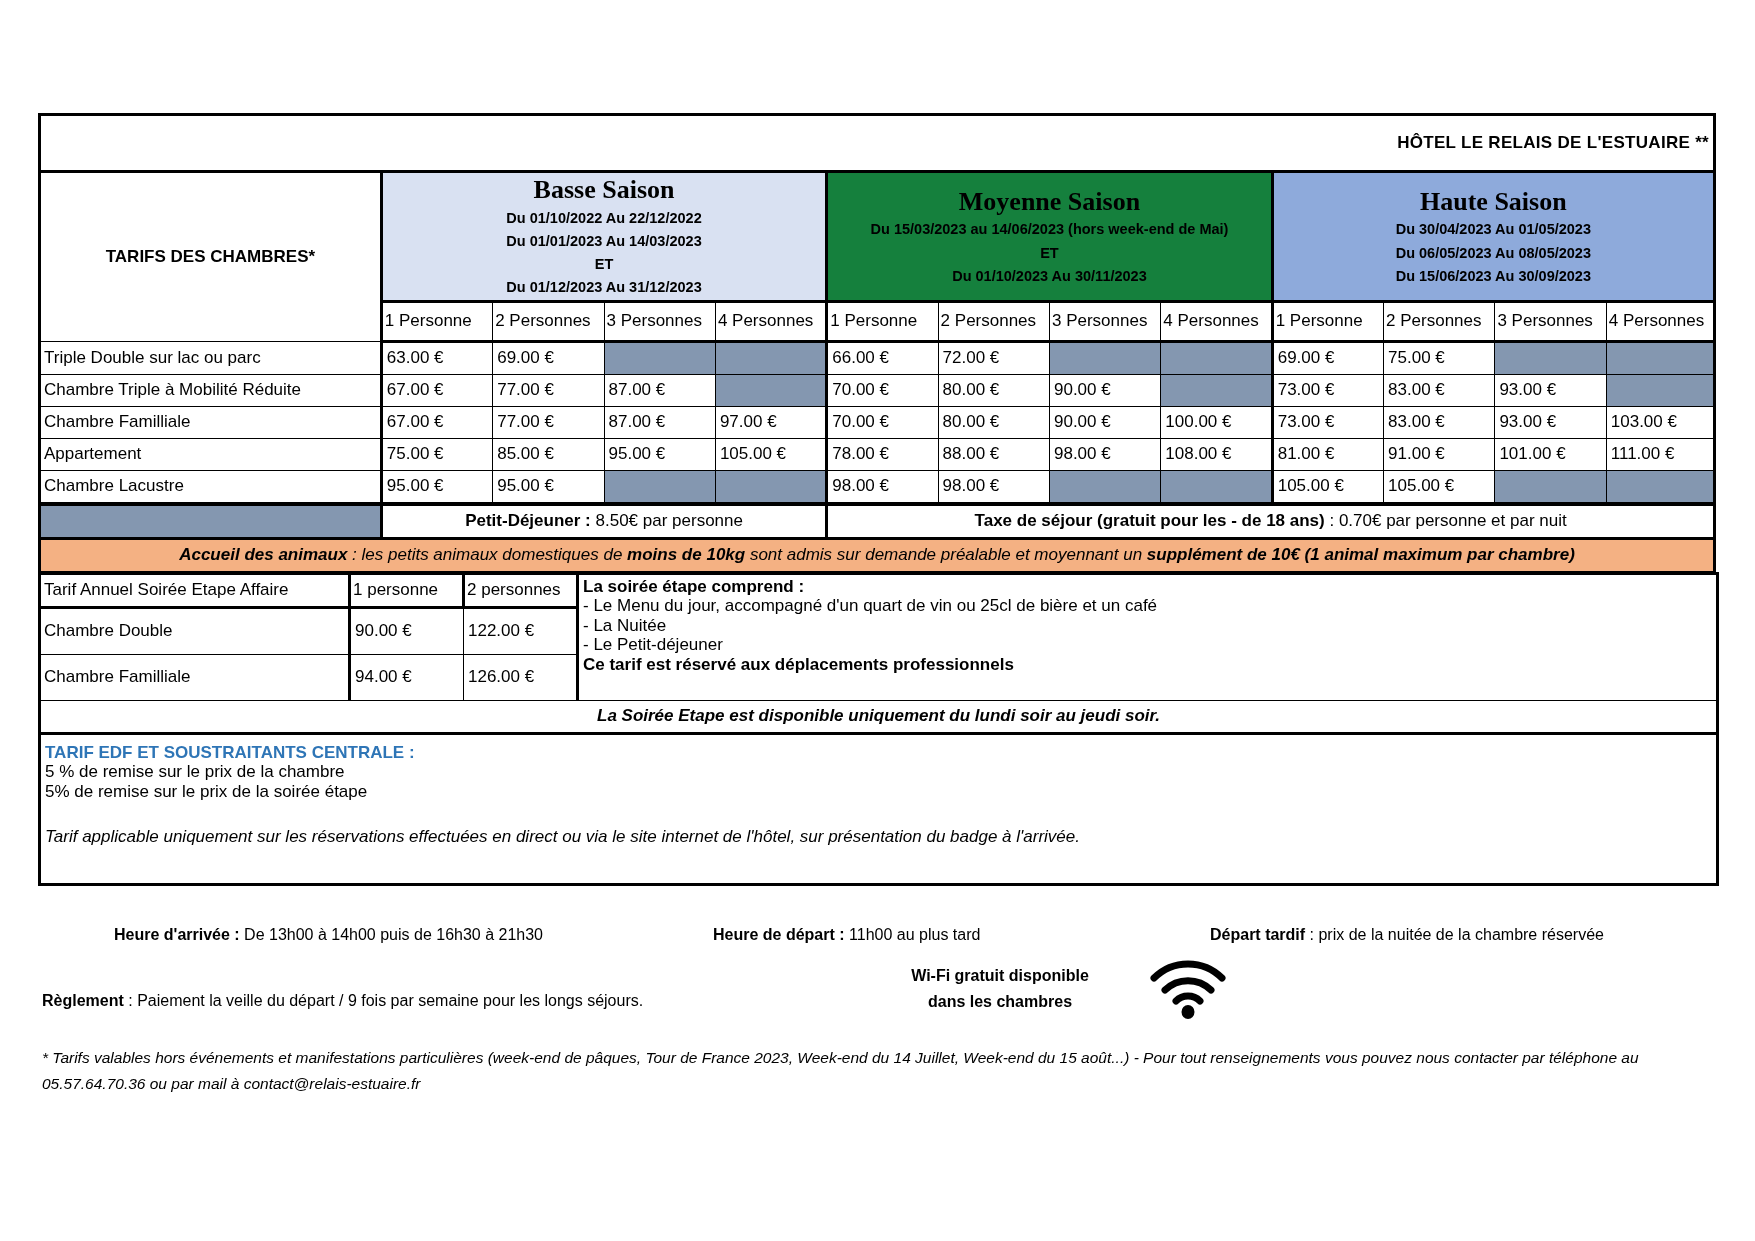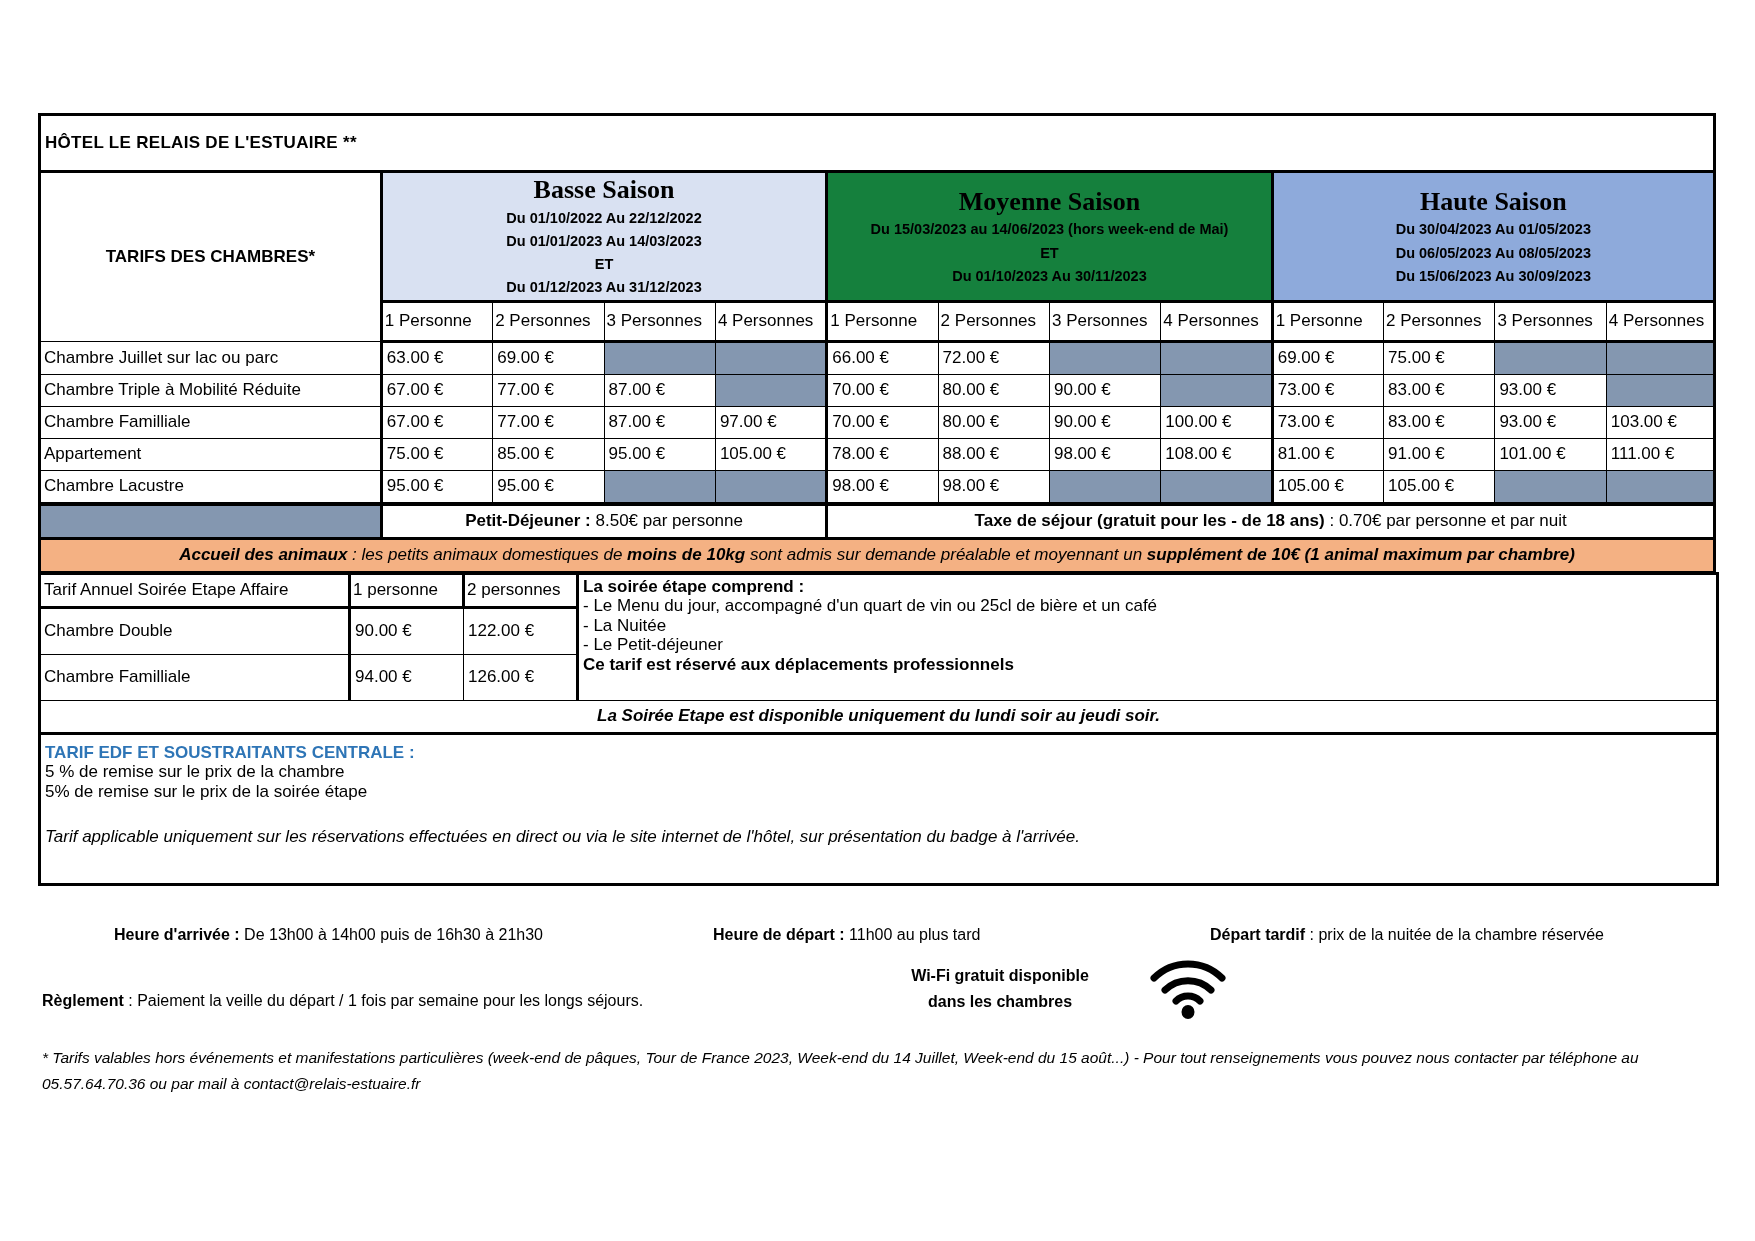--- a/index.html
+++ b/index.html
@@ -2,21 +2,21 @@
 <html><head>
 <meta charset="utf-8">
 <style>
   html, body { margin: 0; padding: 0; background: #ffffff; }
   body { width: 1755px; height: 1241px; position: relative; overflow: hidden;
          font-family: "Liberation Sans", "DejaVu Sans", sans-serif; color: #000; }
   .sheet { position: absolute; left: 38px; top: 113px; width: 1678px; }
   table.grid { border-collapse: collapse; width: 1678px; table-layout: fixed; }
   table.grid td { border: 1px solid #000; padding: 0 4px; font-size: 17px; line-height: 1.15;
                   overflow: hidden; white-space: nowrap; }
-  .title-cell { height: 54px; text-align: left; font-weight: bold; font-size: 36px;
+  .title-cell { height: 54px; text-align: right; font-weight: bold; font-size: 36px;
                 border: 3px solid #000 !important; letter-spacing: 0.3px; }
   .thick-l { border-left: 3px solid #000 !important; }
   .thick-r { border-right: 3px solid #000 !important; }
   .thick-t { border-top: 3px solid #000 !important; }
   .thick-b { border-bottom: 3px solid #000 !important; }
   .season { text-align: center; vertical-align: middle; white-space: normal !important; }
   .season .s-name { font-weight: bold; font-size: 26px; line-height: 1.3; font-family: Liberation Serif, serif; }
   .season .s-line { font-weight: bold; font-size: 14.5px; line-height: 1.6; }
   .basse { background: #d9e1f2; }
   .moyenne { background: #15803d; }
@@ -98,21 +98,21 @@
           <td class="col-head thick-b">1 Personne</td>
           <td class="col-head thick-b">2 Personnes</td>
           <td class="col-head thick-b">3 Personnes</td>
           <td class="col-head thick-b thick-r">4 Personnes</td>
           <td class="col-head thick-b">1 Personne</td>
           <td class="col-head thick-b">2 Personnes</td>
           <td class="col-head thick-b">3 Personnes</td>
           <td class="col-head thick-b thick-r">4 Personnes</td>
         </tr>
     <tr class="room-row">
-          <td class="room-name thick-l thick-r">Chambre Juillet sur lac ou parc</td>
+          <td class="room-name thick-l thick-r">Triple Double sur lac ou parc</td>
           <td class="price">63.00 €</td>
           <td class="price">69.00 €</td>
           <td class="na"></td>
           <td class="na thick-r"></td>
           <td class="price">66.00 €</td>
           <td class="price">72.00 €</td>
           <td class="na"></td>
           <td class="na thick-r"></td>
           <td class="price">69.00 €</td>
           <td class="price">75.00 €</td>
@@ -264,21 +264,21 @@
 <div class="footer-line" style="left:70px; top:926px;margin-left:44px;">
   <b>Heure d'arrivée :</b><span> De 13h00 à 14h00 puis de 16h30 à 21h30</span>
 </div>
 <div class="footer-line" style="left:713px; top:926px;">
   <b>Heure de départ :</b><span> 11h00 au plus tard</span>
 </div>
 <div class="footer-line" style="left:1210px; top:926px;">
   <b>Départ tardif</b><span> : prix de la nuitée de la chambre réservée</span>
 </div>
 <div class="footer-line" style="left:42px; top:992px;">
-  <b>Règlement</b><span> : Paiement la veille du départ / 1 fois par semaine pour les longs séjours.</span>
+  <b>Règlement</b><span> : Paiement la veille du départ / 9 fois par semaine pour les longs séjours.</span>
 </div>
 <div class="wifi-text">
   <div>Wi-Fi gratuit disponible</div>
   <div>dans les chambres</div>
 </div>
 <svg class="wifi-icon" viewBox="0 0 80 60">
   <path d="M6 18 A48 48 0 0 1 74 18" fill="none" stroke="#000" stroke-width="7" stroke-linecap="round"></path>
   <path d="M17 30 A33 33 0 0 1 63 30" fill="none" stroke="#000" stroke-width="7" stroke-linecap="round"></path>
   <path d="M28 41 A17 17 0 0 1 52 41" fill="none" stroke="#000" stroke-width="7" stroke-linecap="round"></path>
   <ellipse cx="40" cy="52" rx="6.5" ry="7" fill="#000"></ellipse>

